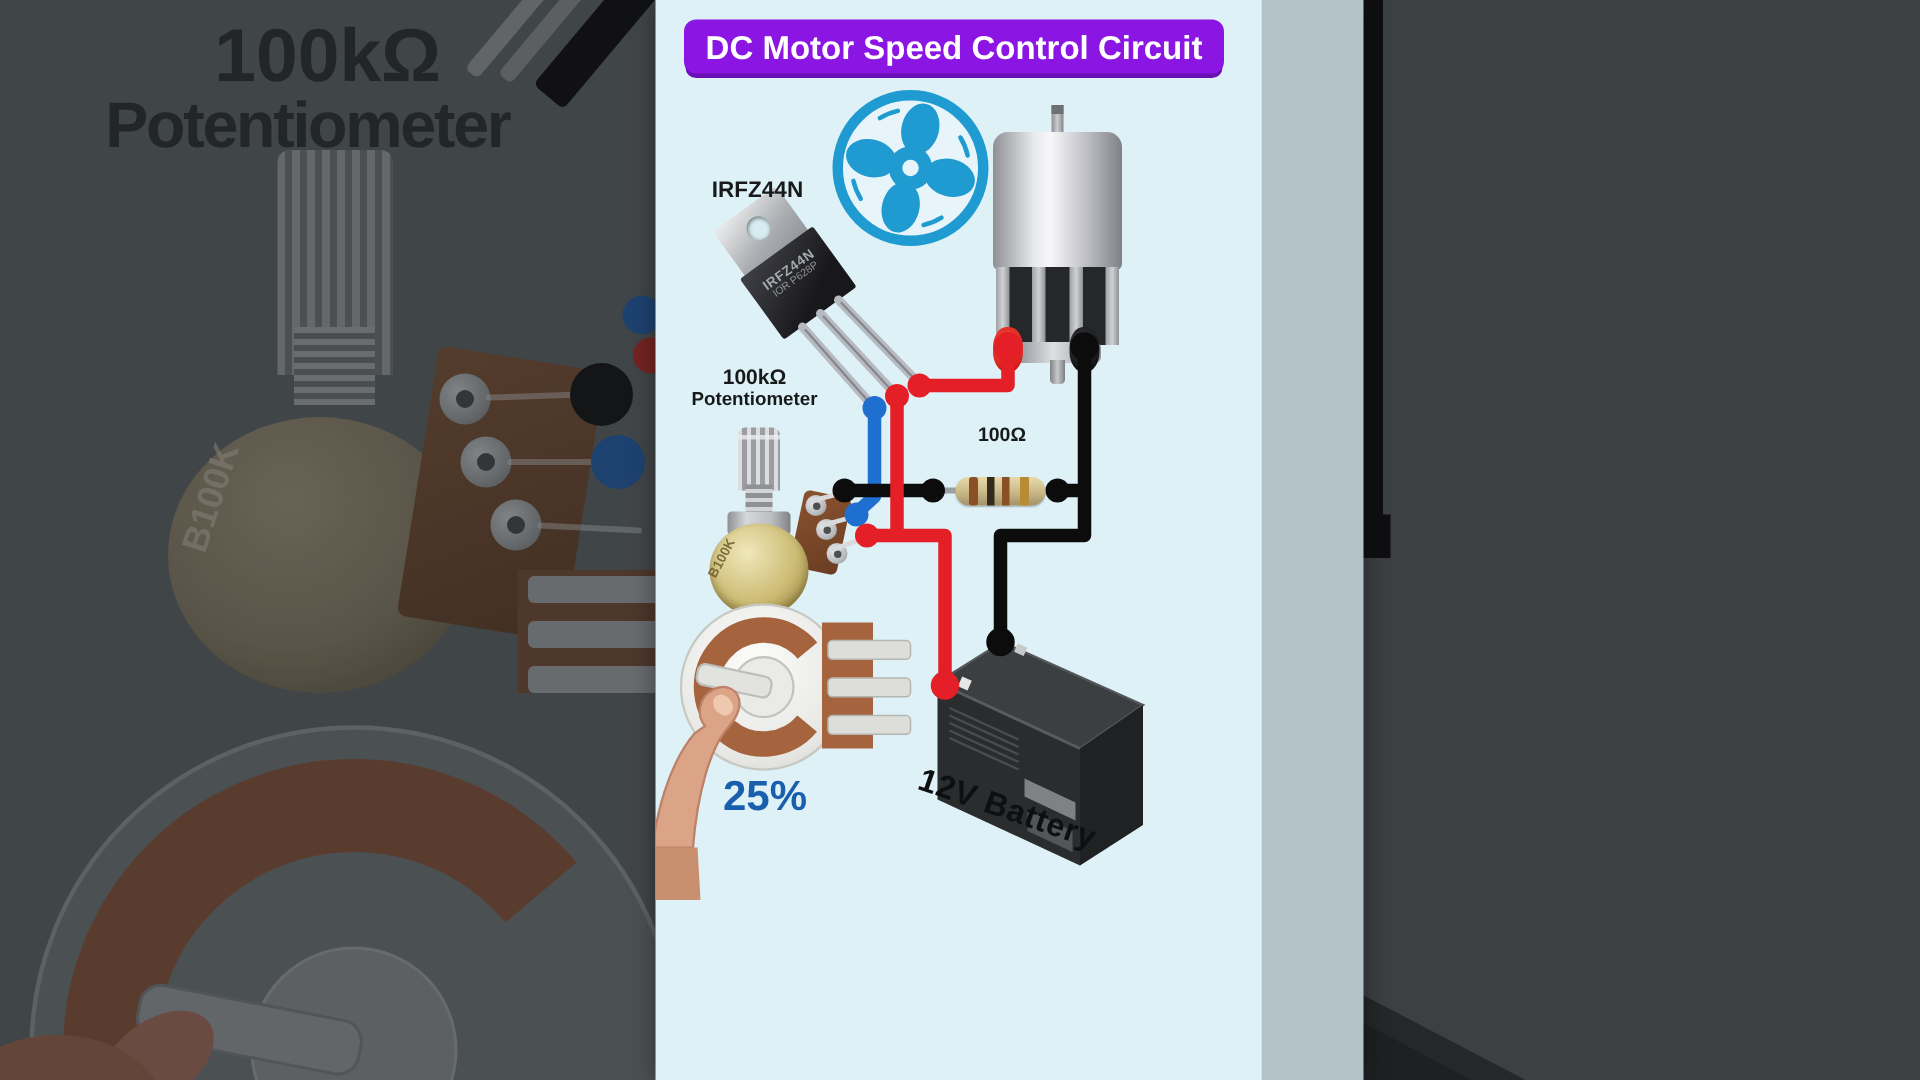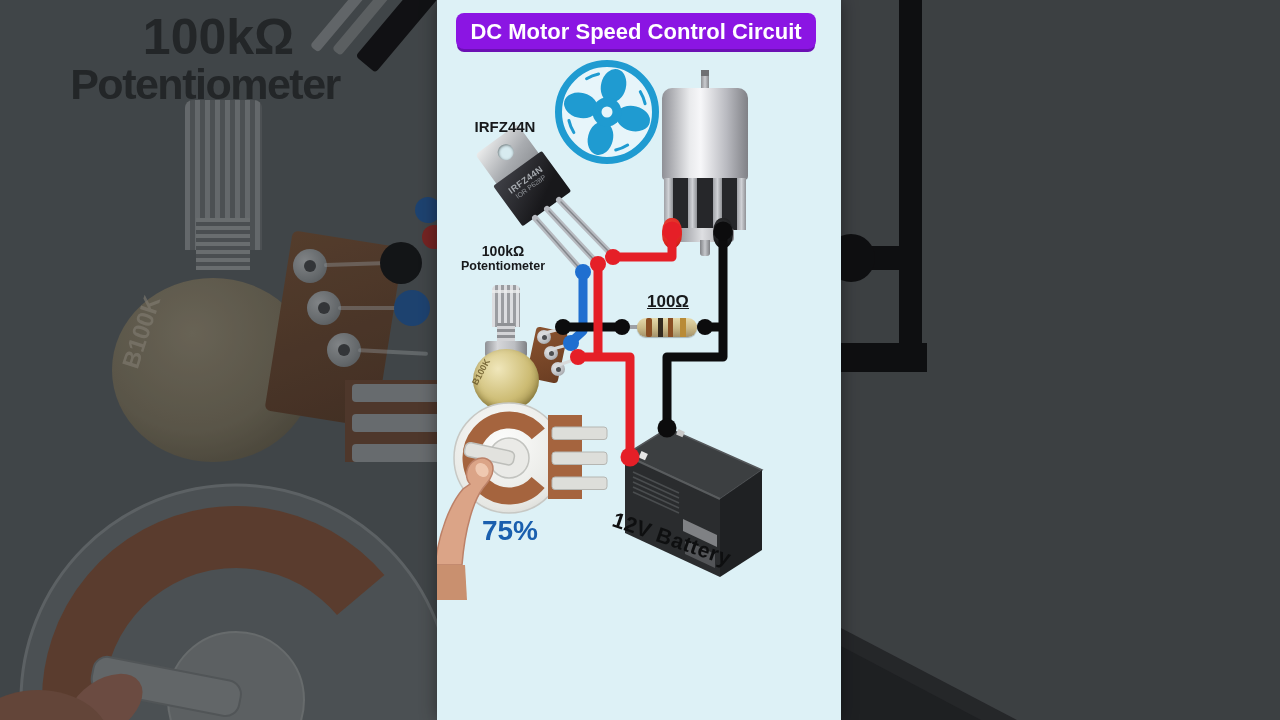--- a/index.html
+++ b/index.html
@@ -27,30 +27,30 @@
   .bg-lug{width:34px;height:34px;border-radius:50%;
     background:radial-gradient(circle at 35% 35%,#9ca0a2,#787d7f 60%,#5c6163);}
   .bg-lug::after{content:"";position:absolute;left:11px;top:11px;width:12px;height:12px;
     border-radius:50%;background:#393c3e;}
   .bg-wirelet{height:4px;background:#a9adaf;opacity:.45;border-radius:2px;}
   .bg-dot{border-radius:50%;}
   .bg-diag{border-radius:4px;}
   #bg-pot-marking{left:104px;top:318px;font-weight:bold;font-size:24px;color:#a39d8e;
     opacity:.55;transform:rotate(-72deg);}
   
-  #panel{position:absolute;left:437px;top:0;width:404px;height:720px;background:#ddf1f6;
+  #panel{position:absolute;left:437px;top:0;width:472px;height:720px;background:#ddf1f6;
          overflow:hidden;box-shadow:0 0 16px rgba(0,0,0,.45);z-index:5;}
   #banner{left:19px;top:13px;width:360px;height:36px;background:#8b15e3;border-radius:8px;
     box-shadow:0 4px 0 -1px #6b10b4;color:#fff;font-weight:bold;font-size:22px;
     line-height:37px;text-align:center;}
   .lbl{font-weight:bold;color:#17191b;text-align:center;}
   #mosfet-label{left:13px;top:118px;width:110px;font-size:15px;}
   #pot-label{left:6px;top:244px;width:120px;line-height:15px;}
   #pot-label .l1{font-size:14px;} #pot-label .l2{font-size:12.5px;}
-  #resistor-label{left:191px;top:292px;width:80px;font-size:17px;text-decoration:underline;}
+  #resistor-label{left:191px;top:282px;width:80px;font-size:13px;}
   #percent-label{left:33px;top:515px;width:80px;font-size:28px;color:#1a5fae;font-weight:bold;text-align:center;}
   #battery-label{left:176px;top:507px;width:180px;font-size:21.5px;font-weight:bold;color:#0e0f10;
     transform:rotate(19deg);transform-origin:left center;letter-spacing:.5px;}
   
   #motor{left:225px;top:70px;width:86px;height:188px;}
   #motor .shaft{left:39px;top:0;width:8px;height:26px;background:linear-gradient(90deg,#8e9094,#c9cbcf,#85878b);}
   #motor .shaft::before{content:"";position:absolute;top:0;left:0;width:8px;height:6px;background:#6e7073;}
   #motor .body{left:0;top:18px;width:86px;height:92px;border-radius:10px 10px 4px 4px;
     background:linear-gradient(90deg,#8f9096,#e9eaec 32%,#f7f7f9 45%,#b9bac0 75%,#808186);}
   #motor .mtext{left:0;top:24px;width:86px;text-align:center;font-weight:bold;font-size:19px;
@@ -302,16 +302,16 @@
       <i style="left:31px;width:5px;background:#8a4f24;"></i>
       <i style="left:43px;width:6px;background:#b98b35;"></i>
     </div>
 
     <div class="abs lbl" id="mosfet-label">IRFZ44N</div>
     <div class="abs lbl" id="pot-label">
       <div class="l1">100kΩ</div>
       <div class="l2">Potentiometer</div>
     </div>
     <div class="abs lbl" id="resistor-label">100Ω</div>
-    <div class="abs" id="percent-label">75%</div>
+    <div class="abs" id="percent-label">25%</div>
     <div class="abs" id="battery-label">12V Battery</div>
   </div>
 </div>
 
 </body></html>

